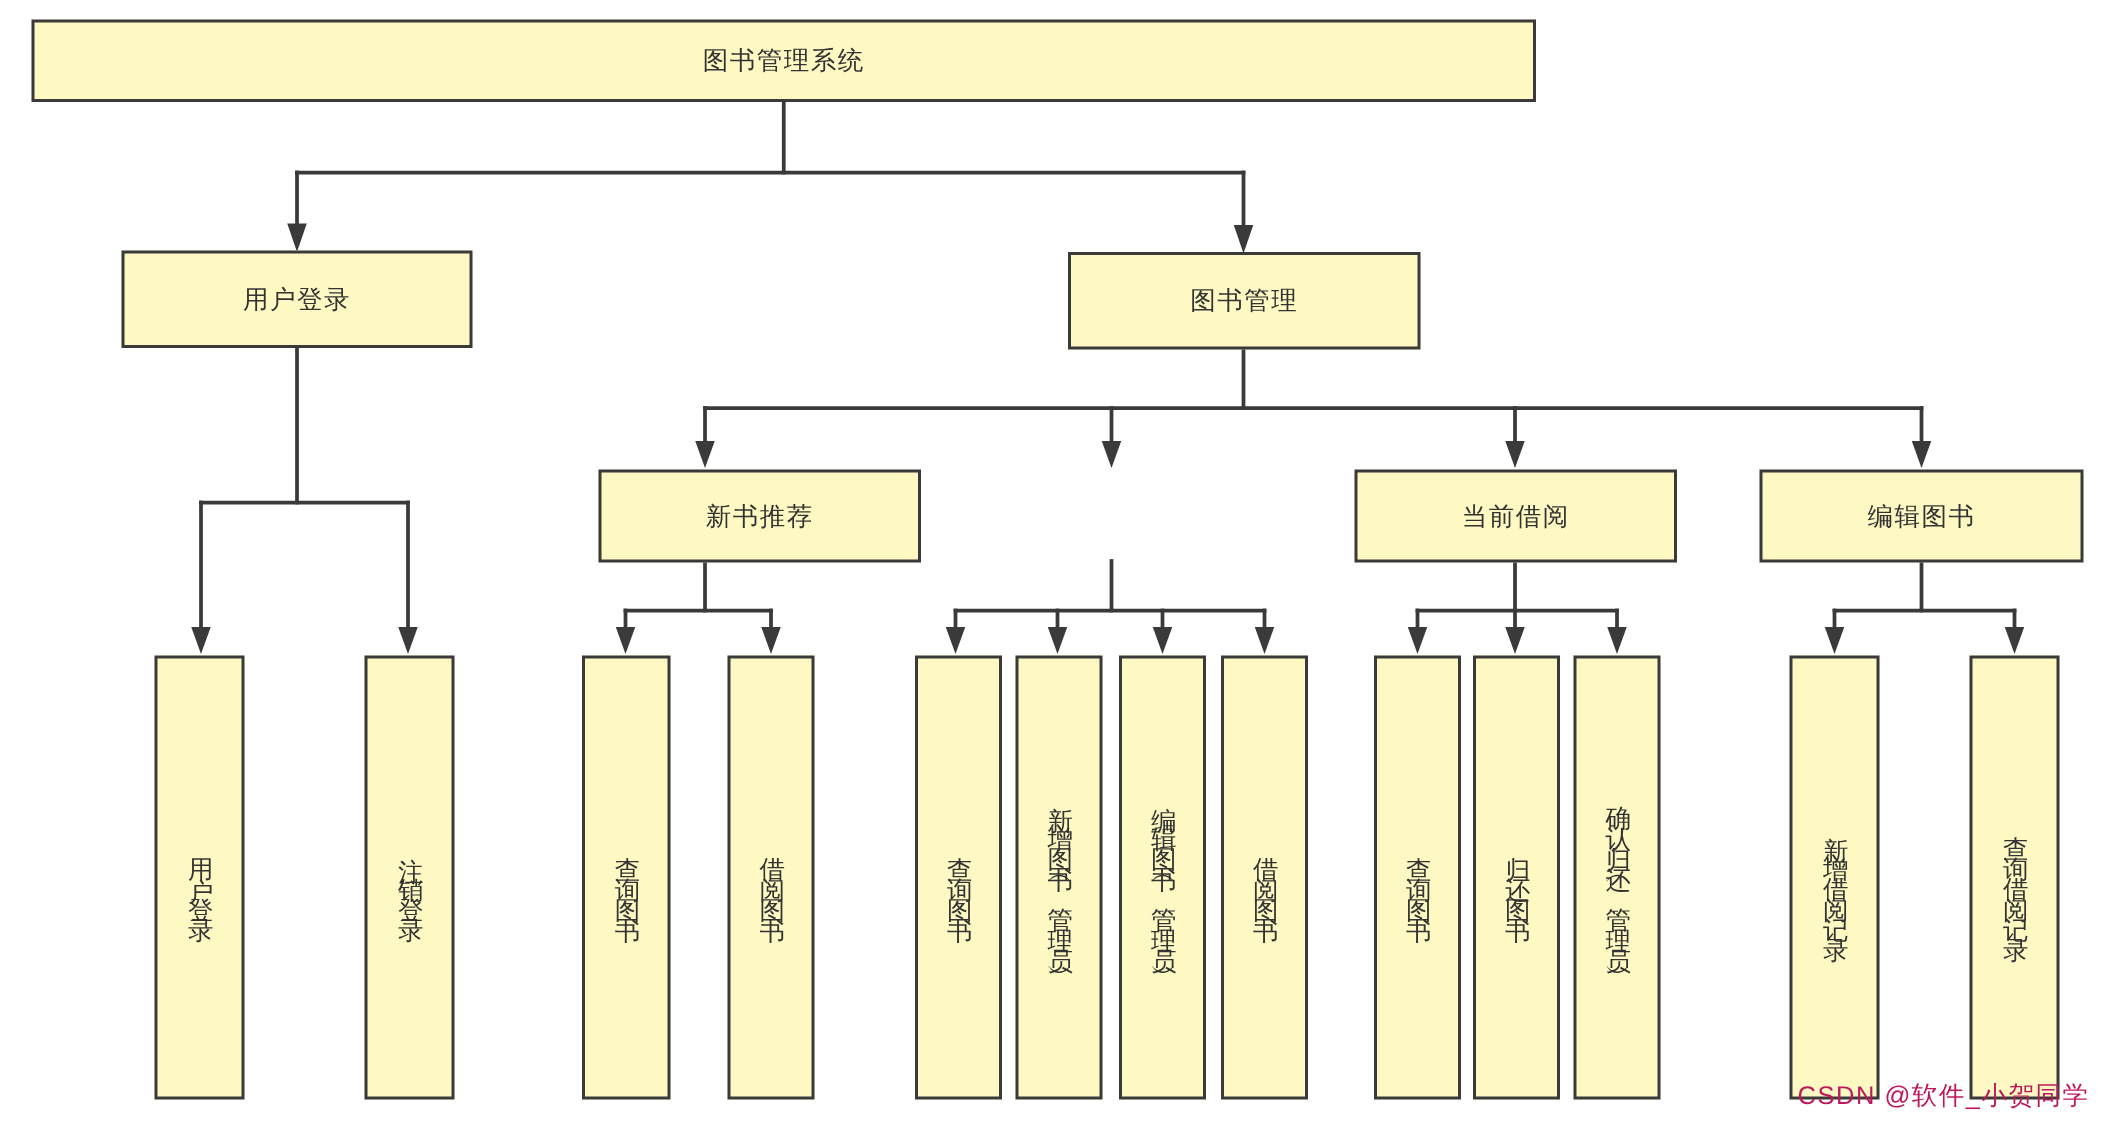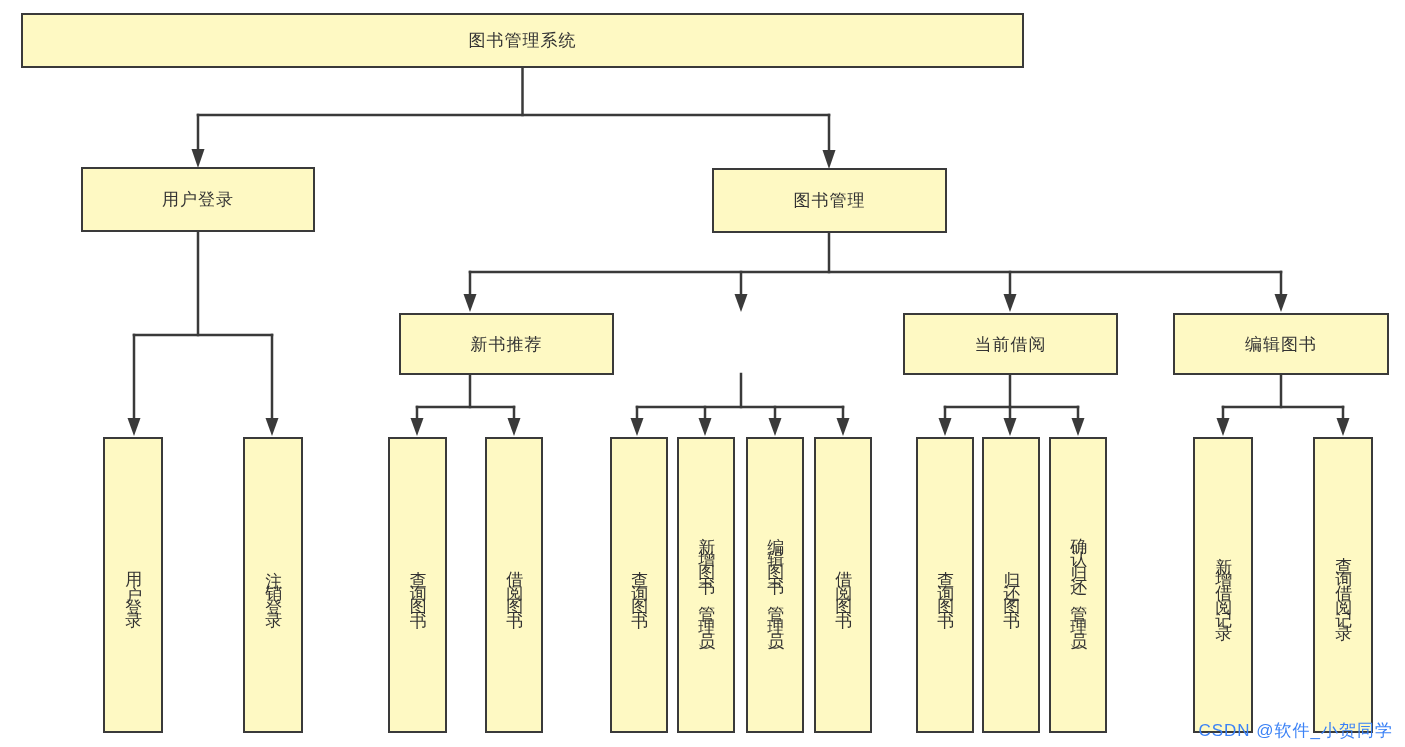--- a/index.html
+++ b/index.html
@@ -35,21 +35,21 @@
     writing-mode: vertical-rl;
     text-orientation: mixed;
     letter-spacing: 0.8em;
     line-height: 1.1;
     white-space: nowrap;
   }
   #watermark {
     position: absolute;
     right: 12px;
     bottom: 5px;
-    color: #3b82f6;
+    color: #be185d;
     font-size: 17px;
     letter-spacing: 1px;
     white-space: nowrap;
   }
 </style>
 </head>
 <body>
 
 <div id="stage">
 

